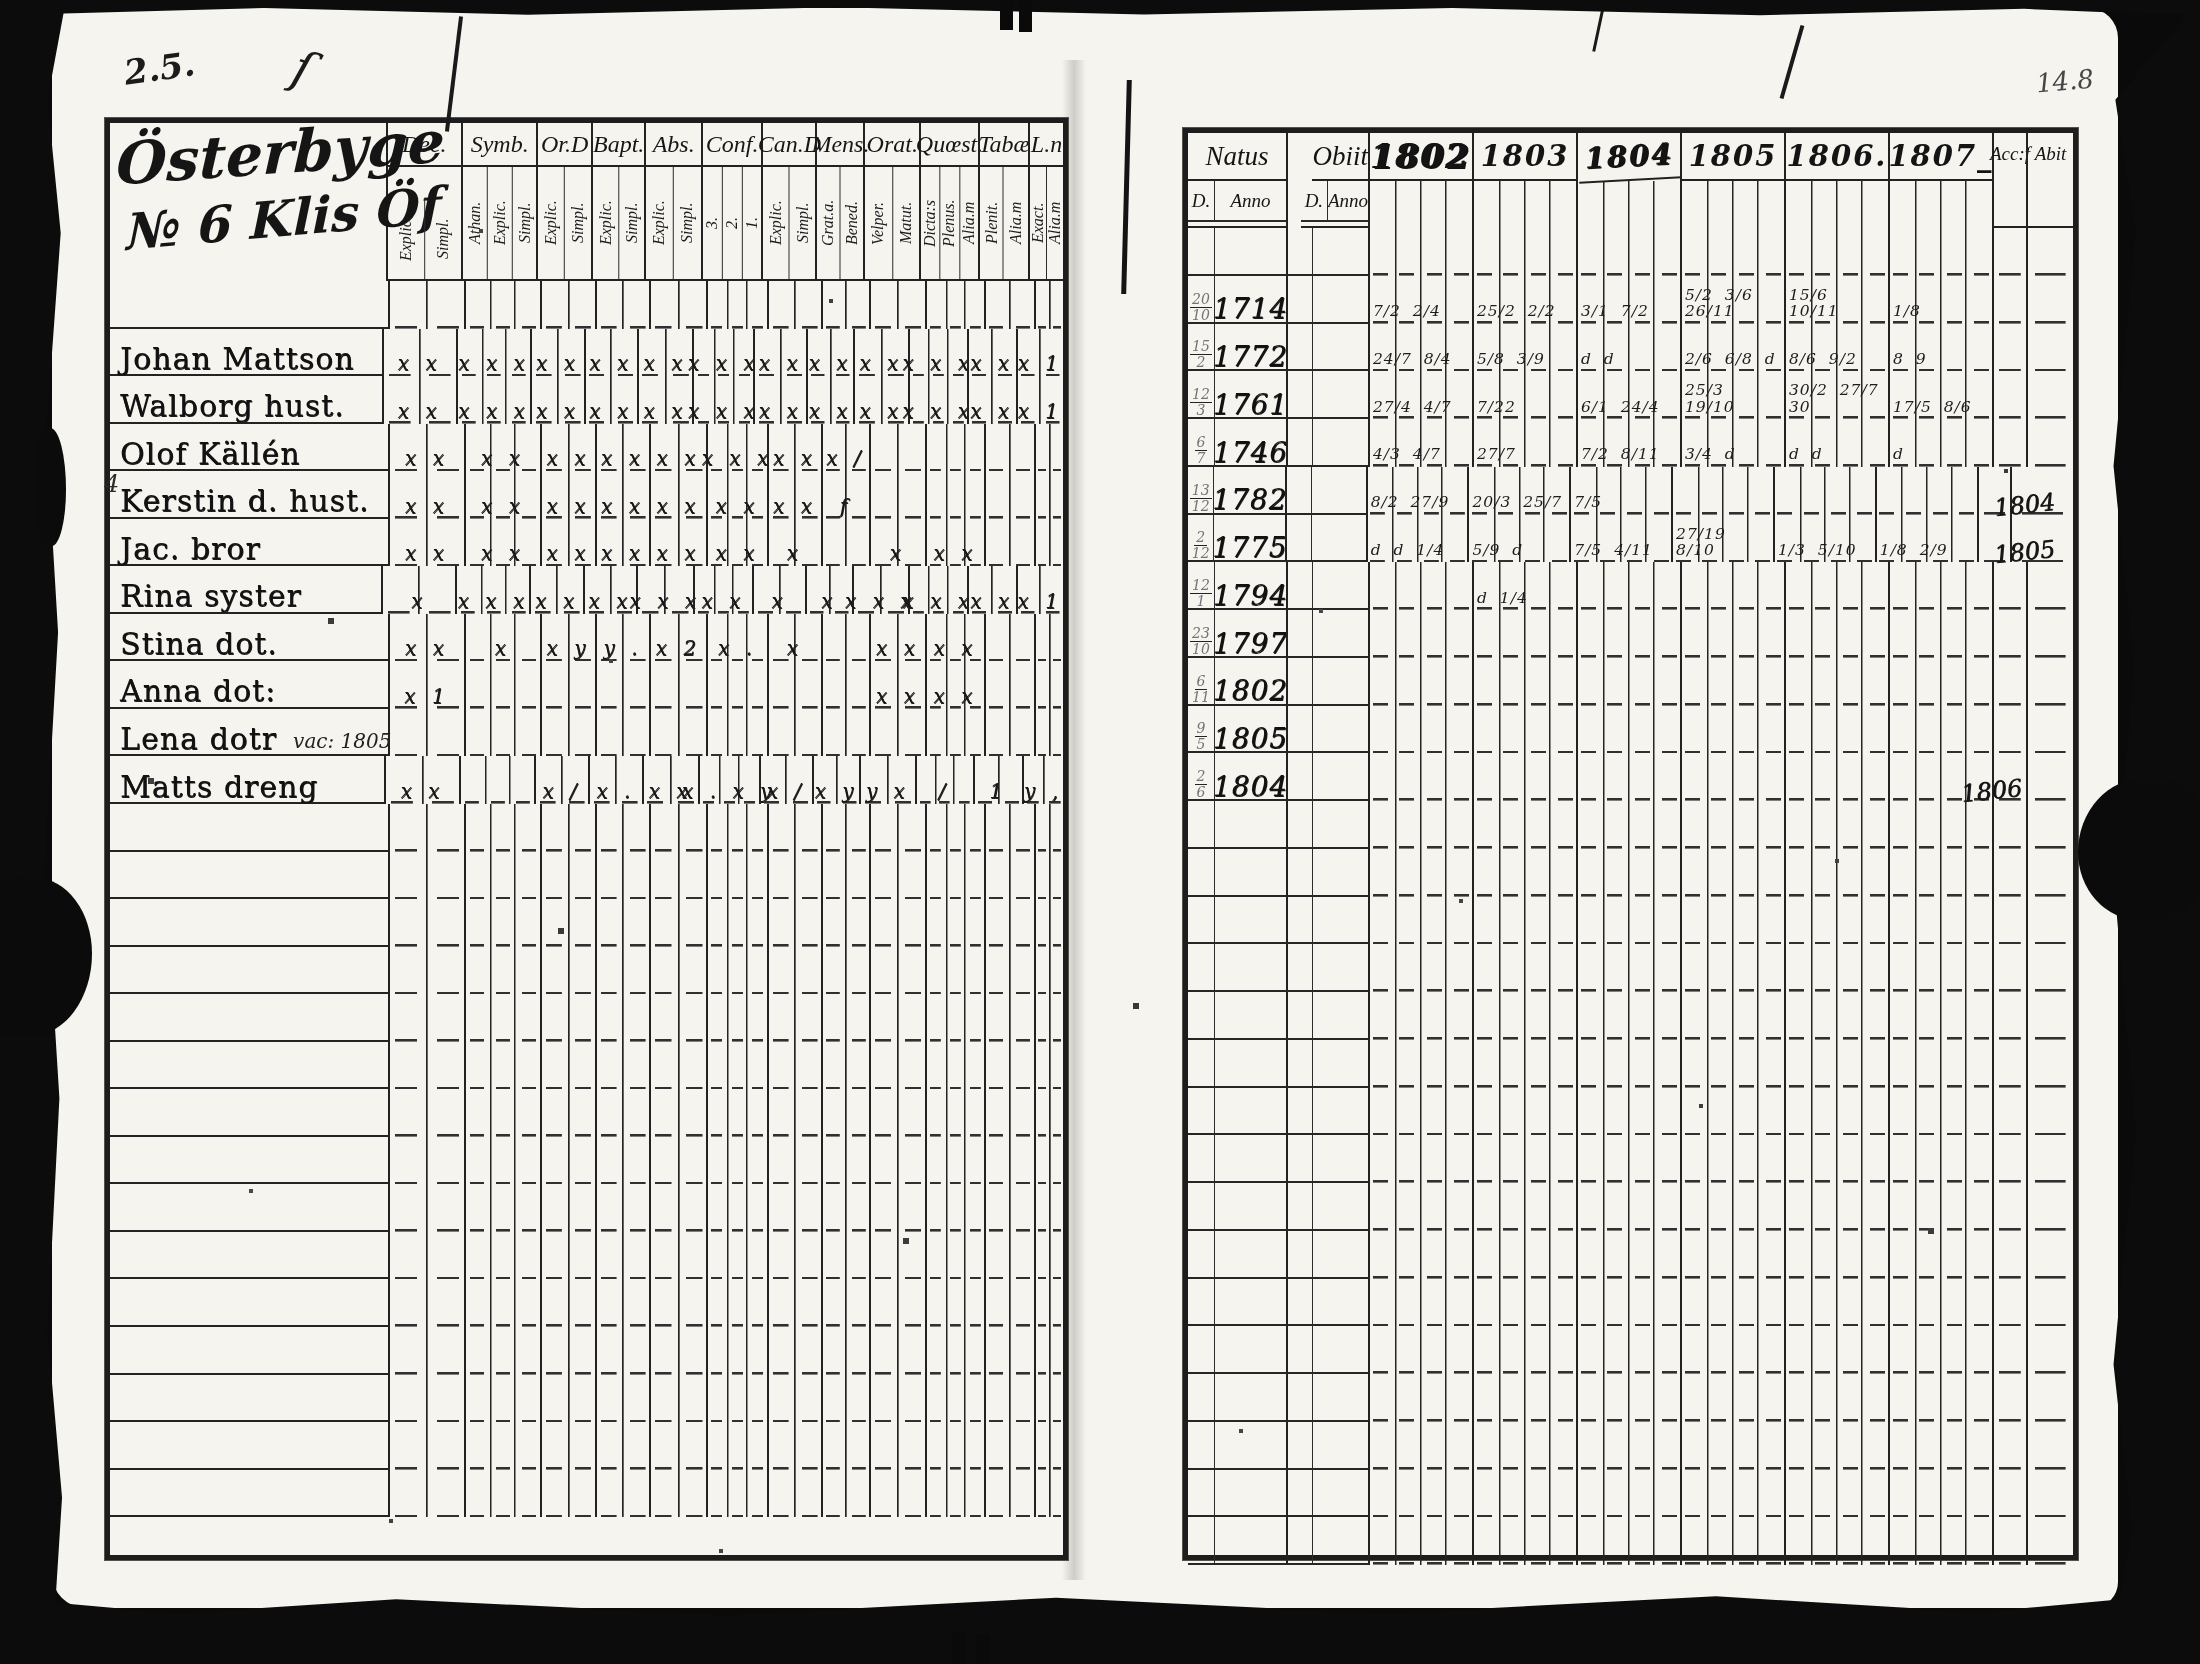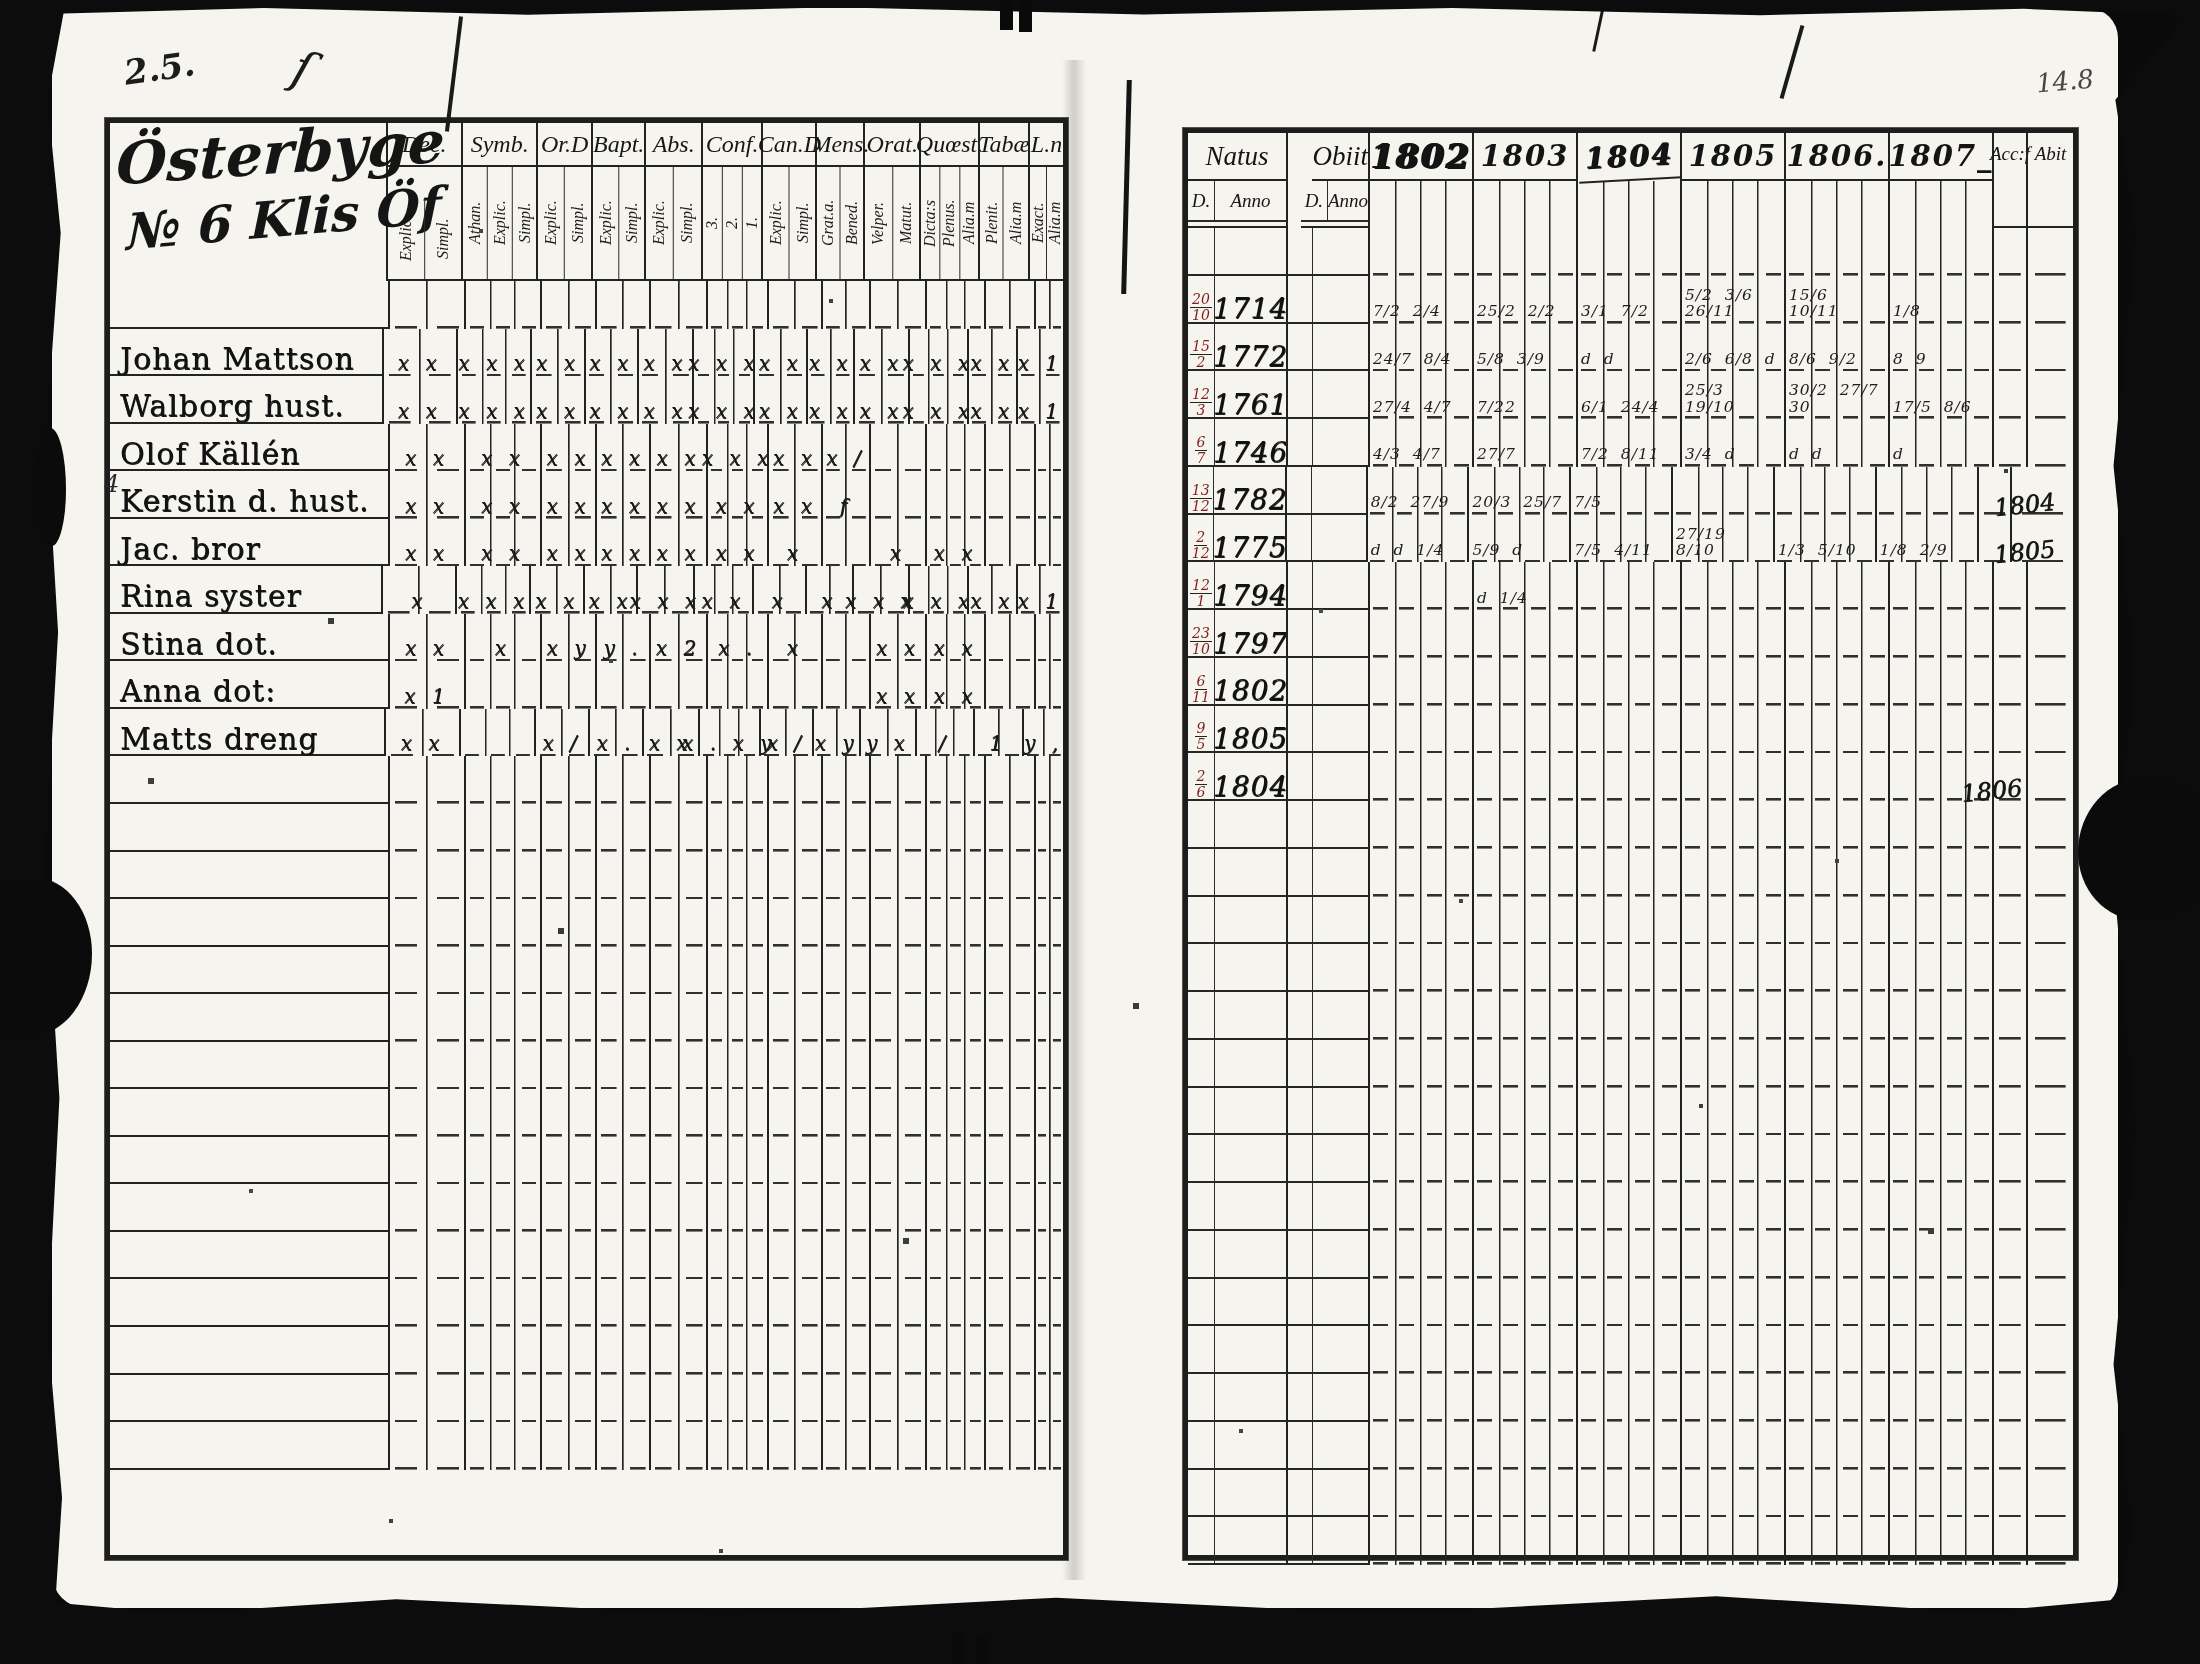--- a/index.html
+++ b/index.html
@@ -143,21 +143,21 @@
               background-position:25% 0,50% 0,75% 0; }
   .slabel { height:100%; display:flex; align-items:flex-start; justify-content:center;
             padding-top:10px; font-style:italic; font-size:19px; color:#161616;
             border-bottom:2.4px solid #222; }
 
   .rrow { display:flex; height:47.75px; }
   .rc { display:flex; align-items:flex-end; justify-content:center; overflow:visible; }
   .rc.d { width:26px; border-bottom:2.4px solid #262626; flex-direction:column;
           justify-content:flex-end; align-items:center; }
   .rc.d .ft, .rc.d .fb { font-family:"DejaVu Serif", serif; font-style:italic; font-size:14px;
-          line-height:1; color:#7f1d1d; }
+          line-height:1; color:#737373; }
   .rc.d .ft { border-bottom:1.4px solid #222; padding:0 2px 1px; }
   .rc.d .ft:empty, .rc.d .fb:empty { display:none; }
   .rc.anno { width:72px; border-left:1.8px solid #2c2c2c; border-bottom:2.4px solid #262626;
              font-family:"DejaVu Serif", serif; font-style:italic; font-size:28px; color:#111;
              letter-spacing:1px; line-height:.9; text-shadow:.7px .7px 0 #1b1b1b; white-space:nowrap; }
   .rc.od { border-left:2.6px solid #222; }
   .rc.oa { width:56px; }
   .rc.yr { width:104px; border-left:2.6px solid #222; font-family:"DejaVu Serif", serif;
            font-style:italic; font-size:15.5px; color:#1d1d1d; line-height:1.05;
            display:flex; flex-wrap:wrap; align-content:flex-end; justify-content:flex-start;
@@ -449,20 +449,38 @@
           <div class="lmark s3"></div>
           <div class="lmark"></div>
           <div class="lmark"></div>
           <div class="lmark">x x</div>
           <div class="lmark s3">x x</div>
           <div class="lmark"></div>
           <div class="lmark"></div>
         </div>
         <div class="lrow">
           <div class="lname">
+            <span class="nm">Lena dotr</span>
+            <span class="note">vac: 1805</span>
+          </div>
+          <div class="lmark"></div>
+          <div class="lmark s3"></div>
+          <div class="lmark"></div>
+          <div class="lmark"></div>
+          <div class="lmark"></div>
+          <div class="lmark s3"></div>
+          <div class="lmark"></div>
+          <div class="lmark"></div>
+          <div class="lmark"></div>
+          <div class="lmark s3"></div>
+          <div class="lmark"></div>
+          <div class="lmark"></div>
+        </div>
+        <div class="lrow">
+          <div class="lname">
             <span class="nm">Matts dreng</span>
 
           </div>
           <div class="lmark">x x</div>
           <div class="lmark s3"></div>
           <div class="lmark">x /</div>
           <div class="lmark">x .</div>
           <div class="lmark">x x</div>
           <div class="lmark s3">x . x y</div>
           <div class="lmark">x /</div>

